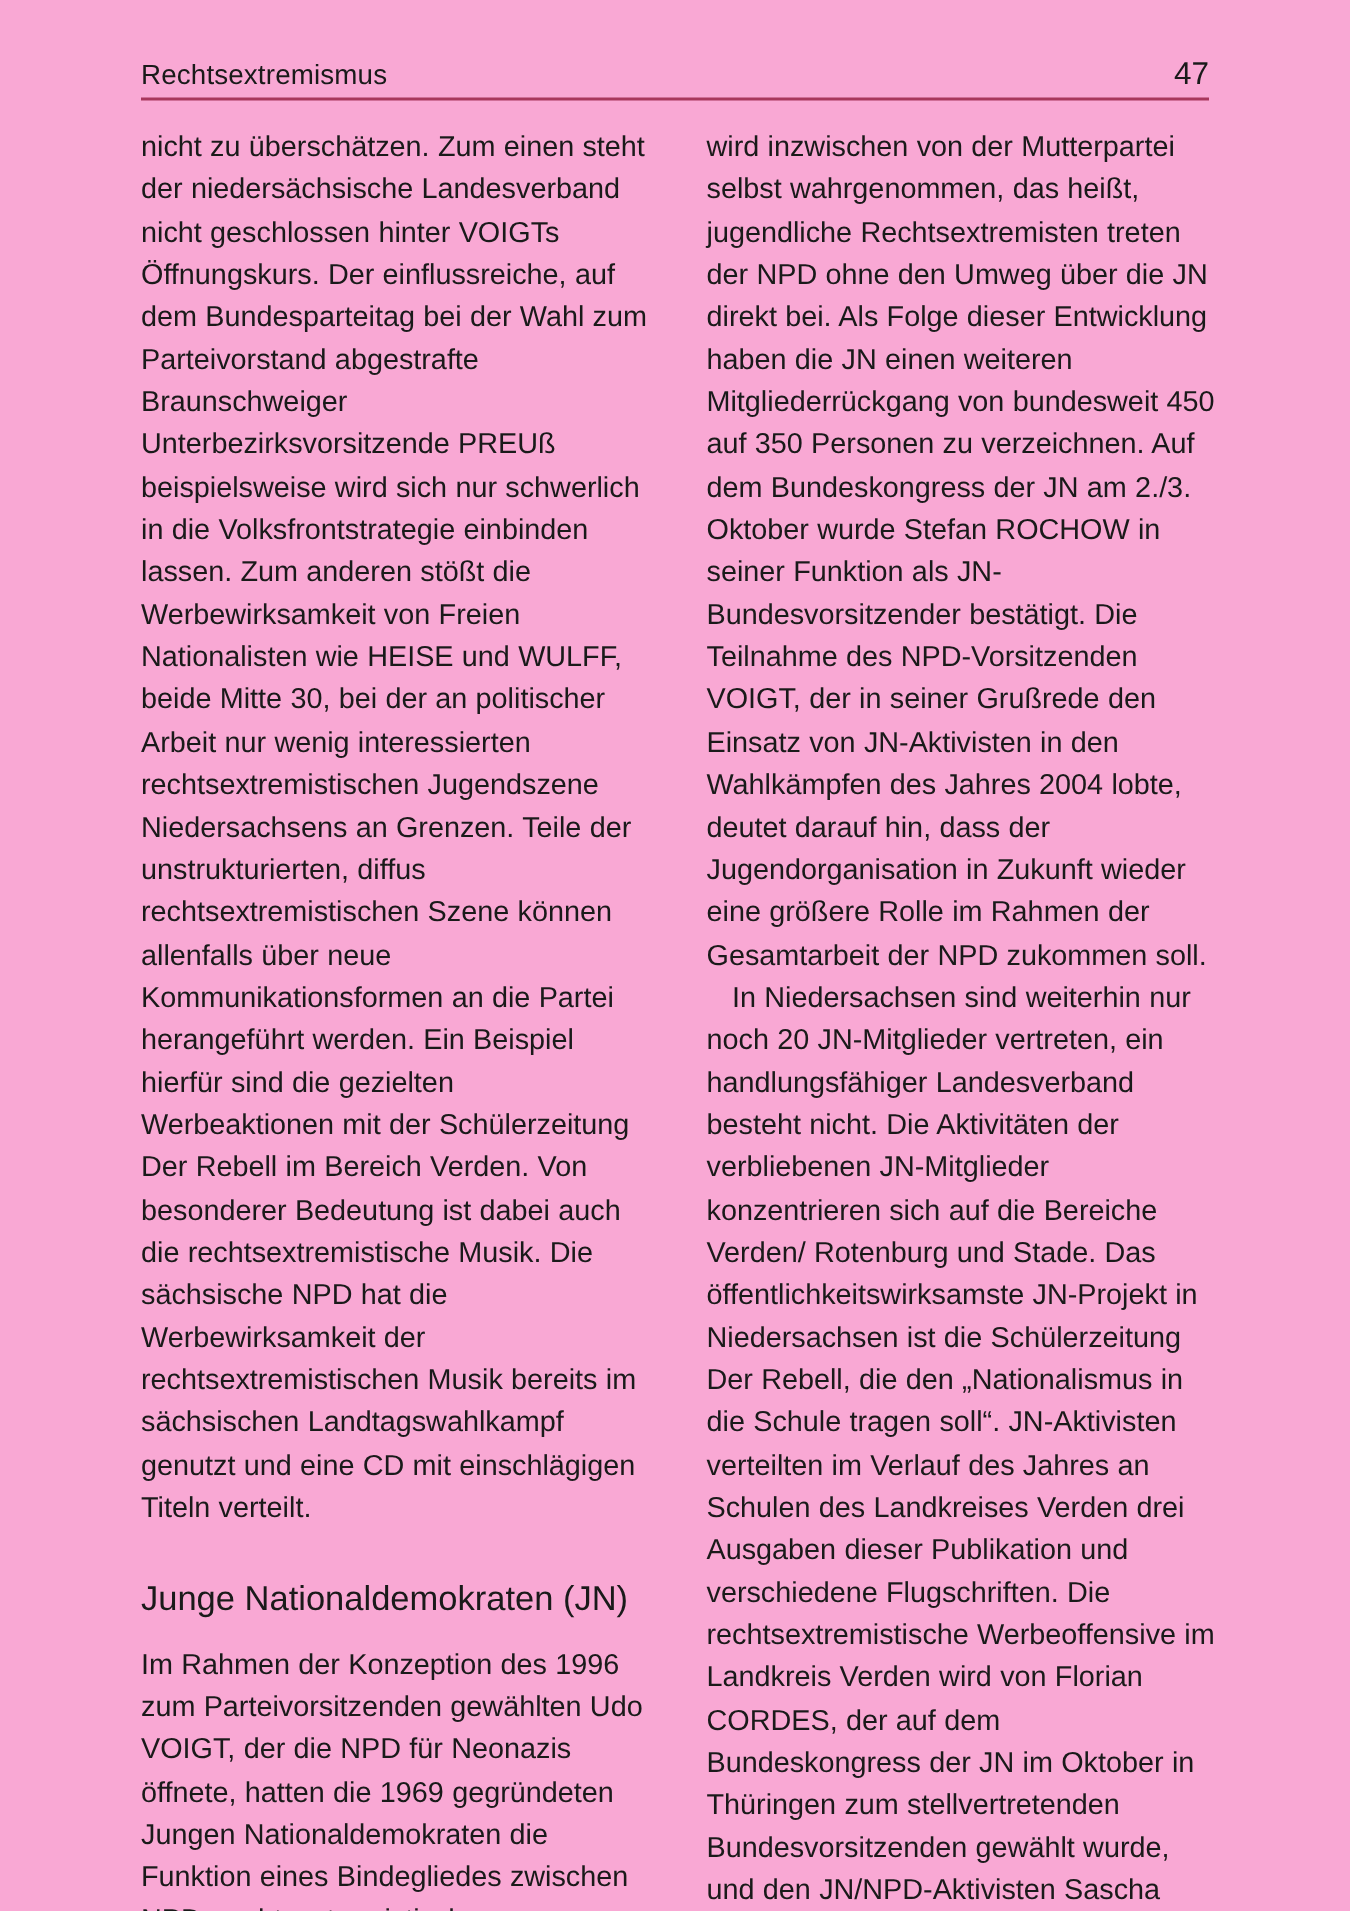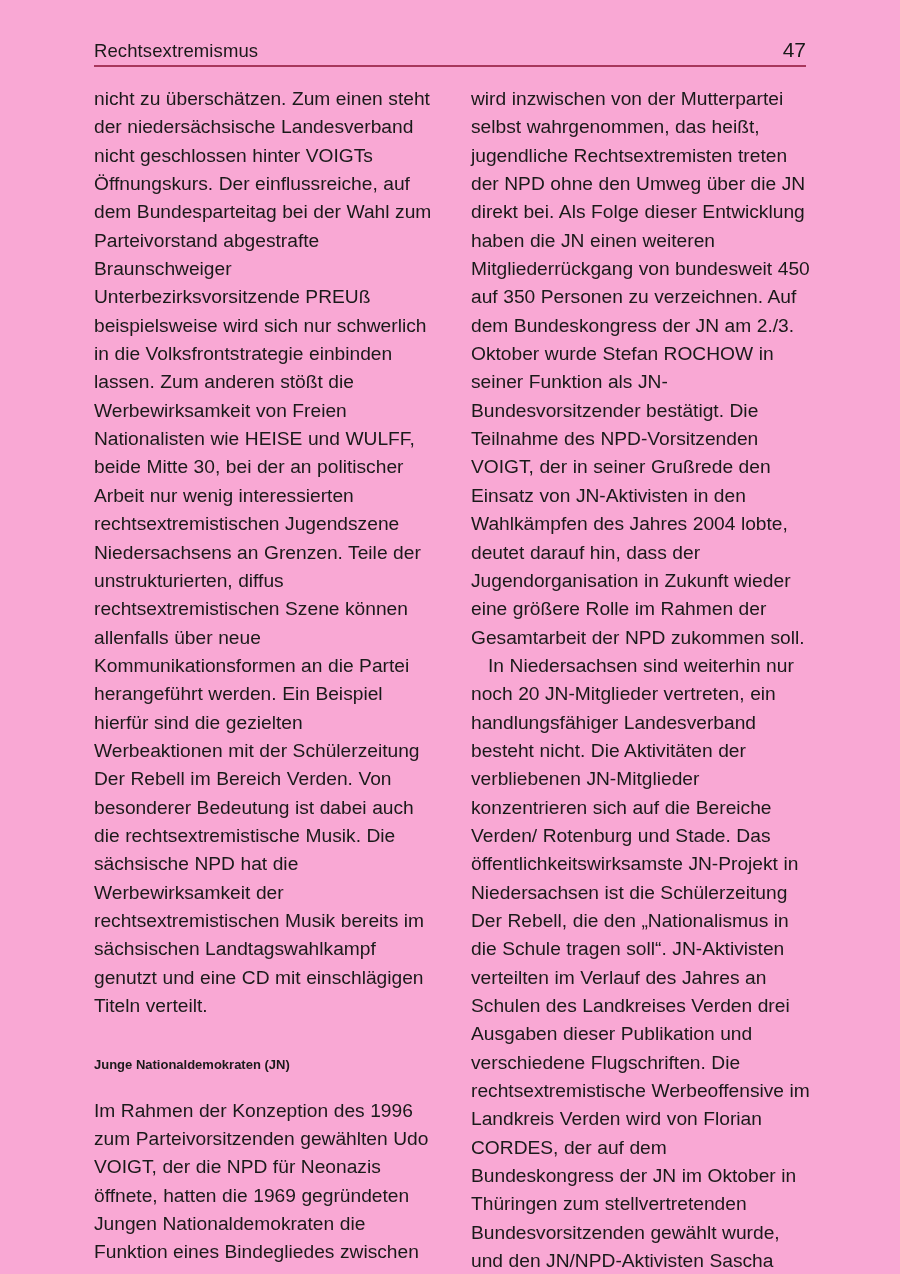--- a/index.html
+++ b/index.html
@@ -76,23 +76,23 @@
     hyphens: none;
     word-spacing: 0.2px;
     color: #1a1a1a;
   }
   p.body-par.indent {
     text-indent: 17px;
   }
 
   h2.sub-head {
     margin: 0;
-    font-size: 13px;
+    font-size: 23px;
     line-height: 28.35px;
-    font-weight: bold;
+    font-weight: normal;
     color: #1a1a1a;
   }
   h2.sub-head.space-above {
     margin-top: 31px;
   }
   h2.sub-head + p.body-par {
     margin-top: 17px;
   }
 </style>
 </head>

